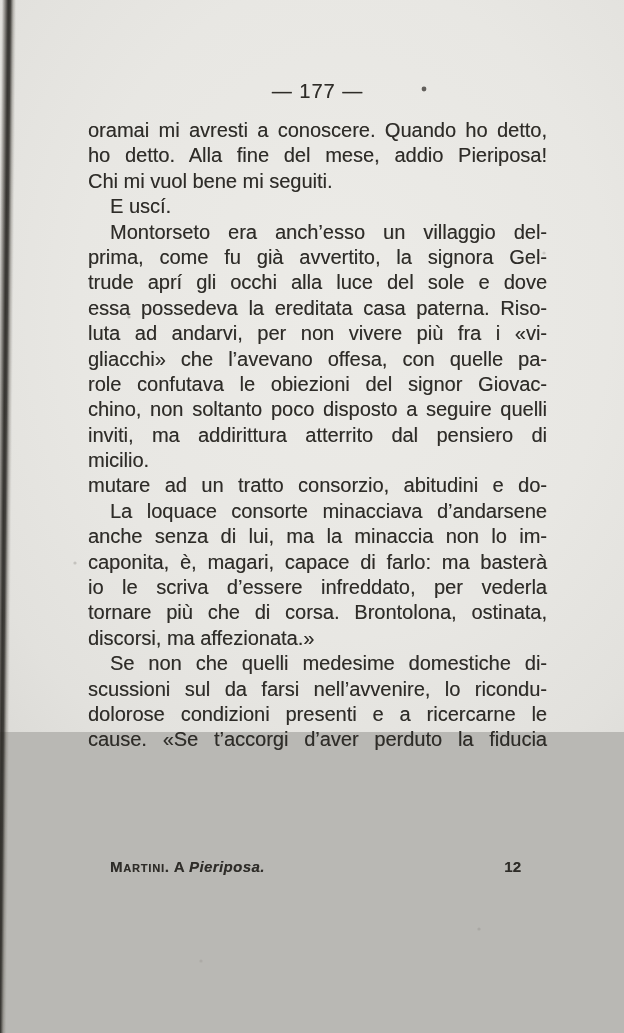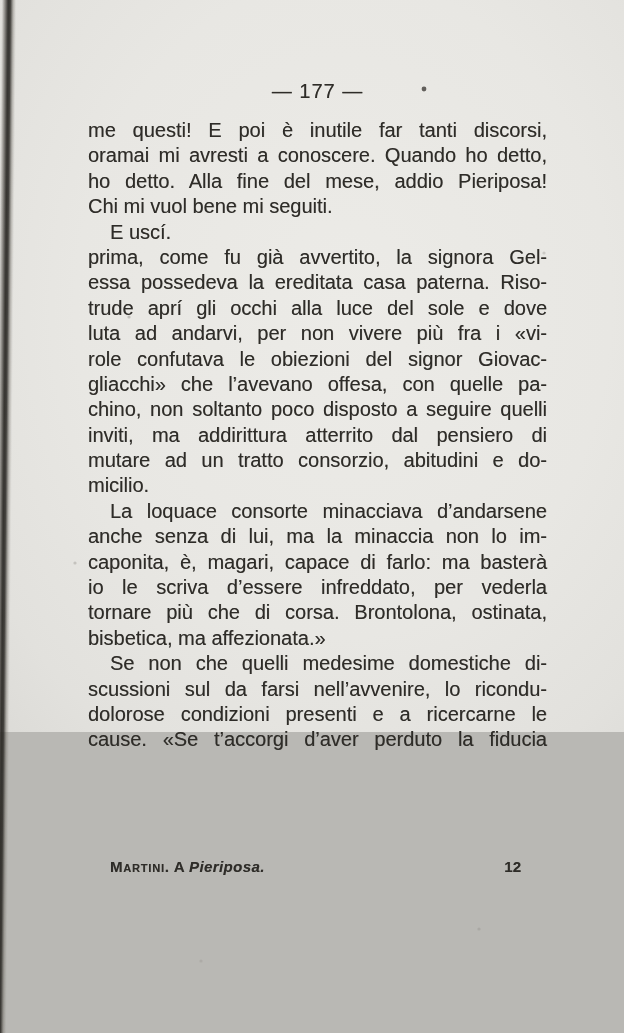--- a/index.html
+++ b/index.html
@@ -101,41 +101,41 @@
 
 <div class="scan">
   <div class="binding"></div>
   <div class="speckles"></div>
 
   <div class="header">
     <span>— 177 —</span>
   </div>
 
   <div class="body-text" id="body-lines">
-      <div class="line">me questi! E poi è inutile far tanti discorsi,</div>
       <div class="line">oramai mi avresti a conoscere. Quando ho detto,</div>
       <div class="line">ho detto. Alla fine del mese, addio Pieriposa!</div>
       <div class="line para-end">Chi mi vuol bene mi seguiti.</div>
       <div class="line indent para-end">E uscí.</div>
+      <div class="line indent">Montorseto era anch’esso un villaggio del-</div>
       <div class="line">prima, come fu già avvertito, la signora Gel-</div>
+      <div class="line">trude aprí gli occhi alla luce del sole e dove</div>
       <div class="line">essa possedeva la ereditata casa paterna. Riso-</div>
-      <div class="line">trude aprí gli occhi alla luce del sole e dove</div>
       <div class="line">luta ad andarvi, per non vivere più fra i «vi-</div>
+      <div class="line">gliacchi» che l’avevano offesa, con quelle pa-</div>
       <div class="line">role confutava le obiezioni del signor Giovac-</div>
-      <div class="line">gliacchi» che l’avevano offesa, con quelle pa-</div>
       <div class="line">chino, non soltanto poco disposto a seguire quelli</div>
       <div class="line">inviti, ma addirittura atterrito dal pensiero di</div>
+      <div class="line para-end">micilio.</div>
       <div class="line">mutare ad un tratto consorzio, abitudini e do-</div>
-      <div class="line para-end">micilio.</div>
       <div class="line indent">La loquace consorte minacciava d’andarsene</div>
       <div class="line">anche senza di lui, ma la minaccia non lo im-</div>
       <div class="line">caponita, è, magari, capace di farlo: ma basterà</div>
       <div class="line">io le scriva d’essere infreddato, per vederla</div>
       <div class="line">tornare più che di corsa. Brontolona, ostinata,</div>
-      <div class="line para-end">bisbetica, ma affezionata.»</div>
+      <div class="line para-end">discorsi, ma affezionata.»</div>
       <div class="line indent">Se non che quelli medesime domestiche di-</div>
       <div class="line">scussioni sul da farsi nell’avvenire, lo ricondu-</div>
       <div class="line">dolorose condizioni presenti e a ricercarne le</div>
       <div class="line">cause. «Se t’accorgi d’aver perduto la fiducia</div>
     </div>
 
   <div class="footer">
     <span class="footer-left">
       <span class="smallcaps">Martini.</span>
       <span>A</span>

